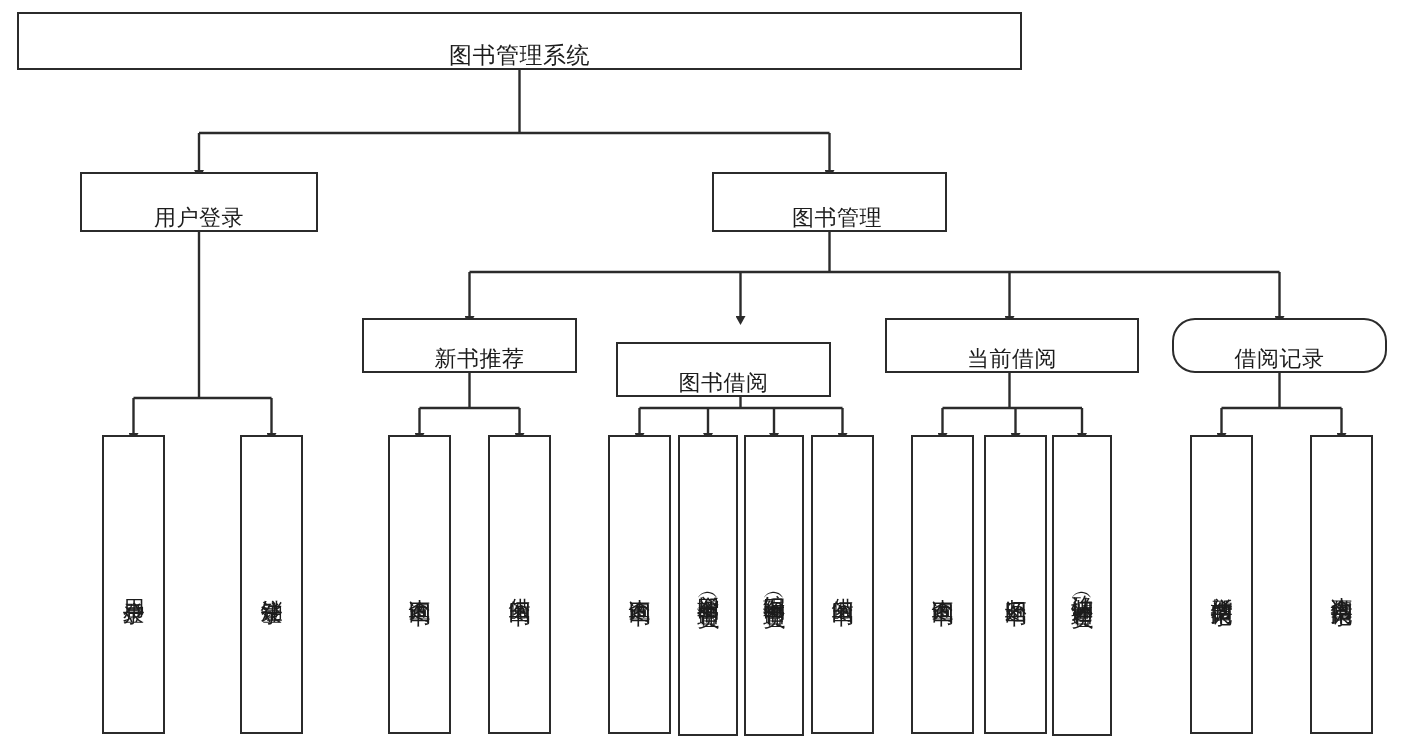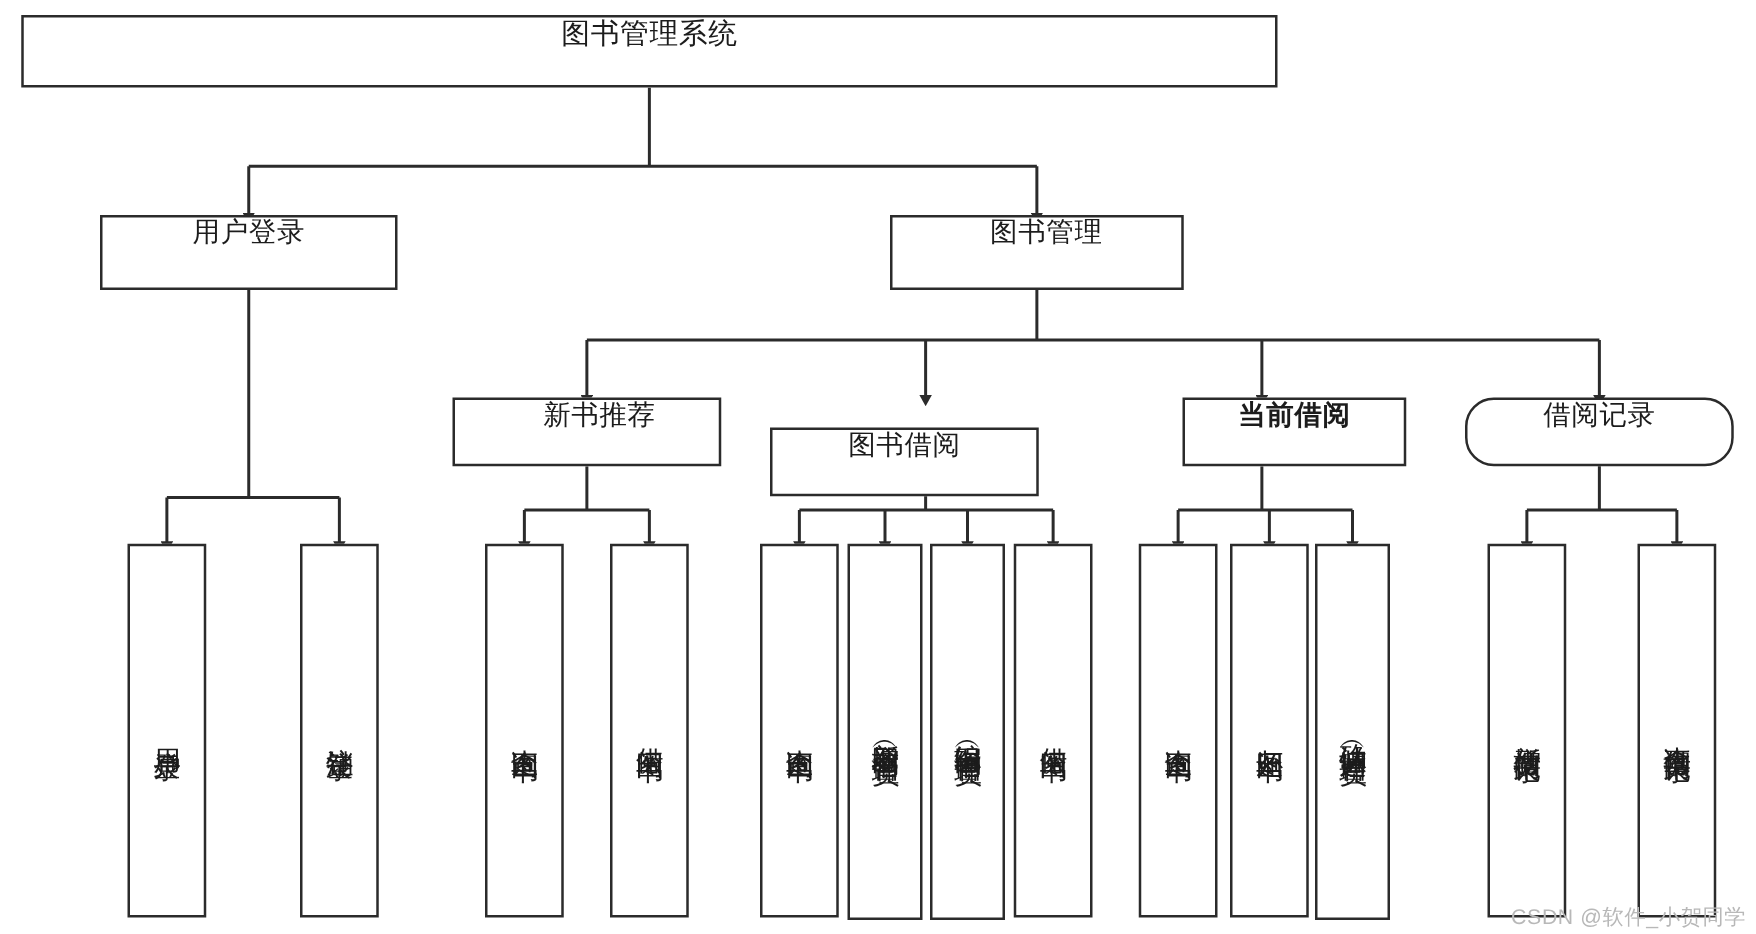--- a/index.html
+++ b/index.html
@@ -26,21 +26,21 @@
     width: 1405px;
     height: 747px;
     pointer-events: none;
   }
   .node {
     position: absolute;
     box-sizing: border-box;
     background: #ffffff;
     border: 2px solid #2b2b2b;
     display: flex;
-    align-items: flex-start;
+    align-items: flex-end;
     justify-content: center;
     overflow: hidden;
   }
   .node-h .label {
     font-size: 22px;
     color: #1c1c1c;
     line-height: 1.1;
     white-space: nowrap;
     letter-spacing: 0.5px;
   }
@@ -127,21 +127,21 @@
       </div>
       <div class="node node-h" style="left: 712px; top: 172px; width: 235px; height: 60px; padding-left: 15px;">
         <span class="label">图书管理</span>
       </div>
       <div class="node node-h" style="left: 362px; top: 318px; width: 215px; height: 55px; padding-left: 20px;">
         <span class="label">新书推荐</span>
       </div>
       <div class="node node-h" style="left: 616px; top: 318px; width: 215px; height: 55px; margin-top: 24px;">
         <span class="label">图书借阅</span>
       </div>
-      <div class="node node-h" style="left: 946px; top: 318px; width: 179px; height: 55px; font-weight: bold;">
+      <div class="node node-h" style="left: 885px; top: 318px; width: 254px; height: 55px;">
         <span class="label">当前借阅</span>
       </div>
       <div class="node node-h" style="left: 1172px; top: 318px; width: 215px; height: 55px; border-radius: 23px;">
         <span class="label">借阅记录</span>
       </div>
       <div class="node node-v" style="left: 102px; top: 435px; width: 63px; height: 299px;">
         <span class="label">用户登录</span>
       </div>
       <div class="node node-v" style="left: 240px; top: 435px; width: 63px; height: 299px;">
         <span class="label">注销登录</span>
@@ -174,14 +174,13 @@
         <span class="label">确认归还（管理员）</span>
       </div>
       <div class="node node-v" style="left: 1190px; top: 435px; width: 63px; height: 299px;">
         <span class="label">新增借阅记录</span>
       </div>
       <div class="node node-v" style="left: 1310px; top: 435px; width: 63px; height: 299px;">
         <span class="label">查询借阅记录</span>
       </div>
     </div>
 
-  <div class="watermark">CSDN @软件_小贺同学</div>
 </div>
 
 </body></html>

